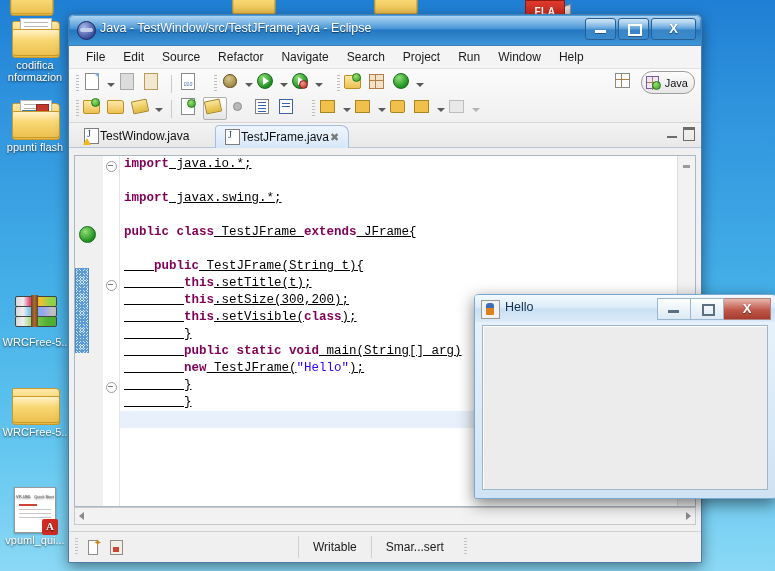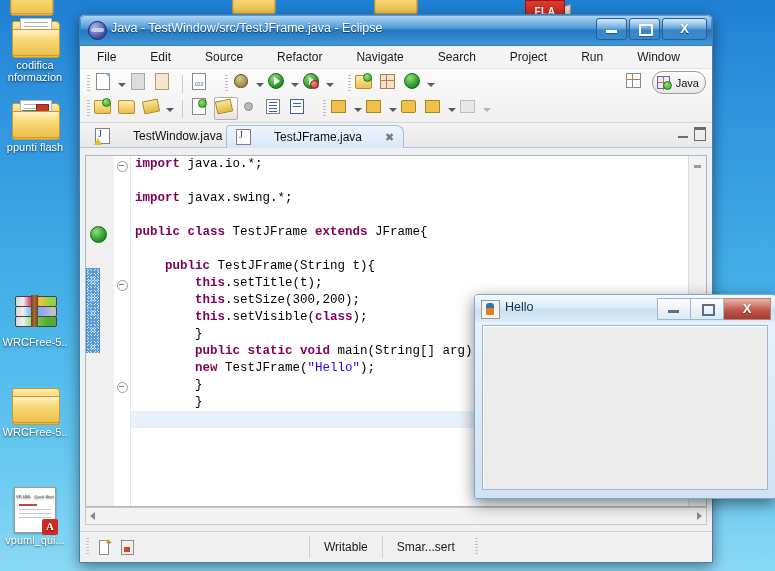--- a/index.html
+++ b/index.html
@@ -42,21 +42,21 @@
      color:#fff;font-size:11px;font-weight:bold;text-align:center;line-height:15px;font-family:"Liberation Serif",serif;}
   
   .topfolder{position:absolute;top:-22px;width:40px;height:30px;}
   .fla{position:absolute;top:0px;width:46px;height:24px;}
   .fla .body{position:absolute;left:0;top:0;width:38px;height:22px;background:linear-gradient(180deg,#e0392c,#b2221a);
      border:1px solid #8e1a14;color:#fff;font-size:10px;font-weight:bold;text-align:center;line-height:21px;letter-spacing:.5px;}
   .fla .fold{position:absolute;right:0;top:6px;width:12px;height:16px;background:linear-gradient(135deg,#f5f0ee,#c9b9b4);
      border:1px solid #9a8b86;transform:skewY(-18deg);}
 
   
-  #eclipse{position:absolute;left:79px;top:14px;width:632px;height:547px;
+  #eclipse{position:absolute;left:68px;top:14px;width:632px;height:547px;
      border:1px solid #4b7ba8;border-radius:6px 6px 0 0;
      background:#f0f0f0;box-shadow:0 4px 14px rgba(0,0,0,.45);overflow:hidden;}
   .titlebar{height:30px;position:relative;
      background:linear-gradient(180deg,#4a9fe0 0%,#2f86cf 48%,#2376bf 50%,#3f96d8 100%);
      border-bottom:1px solid #3d7fb4;border-radius:5px 5px 0 0;}
   .titlebar .glass{position:absolute;left:1px;right:1px;top:1px;height:13px;border-radius:4px 4px 0 0;
      background:linear-gradient(180deg,rgba(255,255,255,.55),rgba(255,255,255,.10));}
   .titlebar .tico{position:absolute;left:8px;top:6px;width:17px;height:17px;border-radius:50%;
      background:radial-gradient(circle at 35% 30%,#a8b8e8,#3c4fa0 70%,#23306e);border:1px solid #1d2a5e;}
   .titlebar .tico:after{content:"";position:absolute;left:2px;top:6px;width:13px;height:4px;background:#cfd8f3;border-radius:2px;opacity:.85;}
@@ -64,21 +64,21 @@
      text-shadow:0 1px 1px rgba(0,0,0,.55);white-space:nowrap;}
   .wbtns{position:absolute;right:5px;top:3px;display:flex;gap:2px;}
   .wbtn{width:29px;height:20px;border:1px solid #2a5f92;border-radius:3px;position:relative;
      background:linear-gradient(180deg,rgba(255,255,255,.55),rgba(255,255,255,.12) 48%,rgba(255,255,255,.02));}
   .wbtn.close{width:43px;}
   .wbtn .m{position:absolute;left:9px;top:11px;width:11px;height:3px;background:#fff;box-shadow:0 1px 0 rgba(0,0,0,.35);}
   .wbtn .q{position:absolute;left:9px;top:5px;width:10px;height:8px;border:2px solid #fff;box-shadow:0 1px 0 rgba(0,0,0,.3);}
   .wbtn .x{position:absolute;left:0;top:0;width:100%;height:100%;color:#fff;font-size:13px;font-weight:bold;
      text-align:center;line-height:19px;text-shadow:0 1px 1px rgba(0,0,0,.5);font-family:"Liberation Sans",sans-serif;}
 
-  .menubar{height:22px;background:#f4f4f4;border-bottom:1px solid #e2e2e2;display:flex;align-items:center;padding-left:8px;gap:16px;}
+  .menubar{height:22px;background:#f4f4f4;border-bottom:1px solid #e2e2e2;display:flex;align-items:center;padding-left:8px;gap:0px;}
   .menubar span{font-size:12px;color:#1a1a1a;padding:2px 9px;cursor:default;}
 
   .toolbar{background:linear-gradient(180deg,#fbfbfb,#f0f0f0);border-bottom:1px solid #d6d6d6;padding:2px 0 1px 0;position:relative;}
   .trow{height:25px;display:flex;align-items:center;padding-left:6px;}
   .sep{width:1px;height:18px;background:#cacaca;margin:0 6px;}
   .grip{width:3px;height:18px;margin:0 3px 0 1px;
      background:repeating-linear-gradient(180deg,#bdbdbd 0 1px,transparent 1px 3px);}
   .tbtn{width:22px;height:21px;margin:0 1px;position:relative;border-radius:2px;}
   .tbtn.sel{border:1px solid #b0b0b0;background:linear-gradient(180deg,#ffffff,#e4e4e4);}
   .arrow{width:9px;height:20px;position:relative;margin-right:2px;}
@@ -108,21 +108,21 @@
   .blueblock{position:absolute;left:2px;top:1px;width:12px;height:13px;background:#fff;border:1px solid #7f7f7f;}
   .blueblock i{display:block;height:1px;background:#3a62a8;margin:2px 2px 0 2px;}
   .grid{position:absolute;left:1px;top:1px;width:13px;height:13px;border:1px solid #b07f4a;background:#f5e0c8;}
   .grid:before{content:"";position:absolute;left:5px;top:0;width:1px;height:13px;background:#b07f4a;}
   .grid:after{content:"";position:absolute;left:0;top:5px;width:13px;height:1px;background:#b07f4a;}
   .bug{position:absolute;left:2px;top:1px;width:12px;height:12px;border-radius:50% 50% 45% 45%;
      background:radial-gradient(circle at 40% 30%,#d8c88a,#8a6f2a);border:1px solid #5e4a18;}
 
   
   .tabrow{height:24px;background:linear-gradient(180deg,#f3f3f3,#e8e8e8);position:relative;border-bottom:1px solid #b6c6d8;}
-  .tab{position:absolute;top:2px;height:22px;display:flex;align-items:center;gap:23px;padding:0 9px;font-size:12px;color:#111;}
+  .tab{position:absolute;top:2px;height:22px;display:flex;align-items:center;gap:1px;padding:0 9px;font-size:12px;color:#111;}
   .tab.inactive{left:6px;}
   .tab.active{left:146px;background:linear-gradient(180deg,#eef5fd,#d7e7f8);
      border:1px solid #a6bedb;border-bottom:none;border-radius:4px 8px 0 0;text-align:center;}
   .tabico{width:13px;height:14px;position:relative;background:#fff;border:1px solid #7f7f7f;}
   .tabico:before{content:"J";position:absolute;left:2px;top:-1px;font-size:10px;color:#2b4f9a;font-family:"Liberation Serif",serif;}
   .tabico.warn:after{content:"";position:absolute;left:-2px;bottom:-2px;width:0;height:0;
      border-left:4px solid transparent;border-right:4px solid transparent;border-bottom:7px solid #f0b71e;}
   .tabclose{font-size:11px;color:#7a7a7a;}
   .viewbtns{position:absolute;right:6px;top:4px;display:flex;gap:6px;color:#6c6c6c;font-size:10px;}
   .vb1{width:10px;height:9px;border-bottom:2px solid #6c6c6c;}
@@ -138,21 +138,21 @@
   .foldcol{position:absolute;left:28px;top:0;bottom:0;width:16px;background:#fff;border-right:1px solid #e6e6e6;}
   .foldmark{position:absolute;width:9px;height:9px;border:1px solid #9b9b9b;border-radius:50%;background:#fff;}
   .foldmark:after{content:"";position:absolute;left:1px;top:3px;width:5px;height:1px;background:#7a7a7a;}
   .codearea{position:absolute;left:45px;top:0;right:34px;bottom:0;overflow:hidden;
      font-family:"Liberation Mono","DejaVu Sans Mono",monospace;font-size:12.5px;line-height:17px;}
   .cl{white-space:pre;height:17px;padding-left:4px;}
   .cl.hl{background:#e8f1fb;}
   .kw{color:#7f0055;font-weight:bold;}
   .str{color:#2a00ff;}
   .fld2{color:#0000c0;font-style:italic;}
-  .pl{color:#000;}
+  .pl{color:#000;text-decoration:underline;}
   .vscroll{position:absolute;right:0;top:0;bottom:0;width:17px;background:#f2f2f2;border-left:1px solid #dcdcdc;}
   .vscroll .mk{position:absolute;left:5px;top:9px;width:7px;height:3px;background:#9a9a9a;}
   .hscrollwrap{position:absolute;left:5px;right:5px;bottom:37px;height:16px;background:#f2f2f2;border:1px solid #c9c9c9;}
   .hsl{position:absolute;left:4px;top:4px;border-top:4px solid transparent;border-bottom:4px solid transparent;border-right:5px solid #8a8a8a;}
   .hsr{position:absolute;right:4px;top:4px;border-top:4px solid transparent;border-bottom:4px solid transparent;border-left:5px solid #8a8a8a;}
 
   
   .statusbar{position:absolute;left:0;right:0;bottom:0;height:30px;background:#f0f0f0;border-top:1px solid #d2d2d2;
      display:flex;align-items:center;}
   .sgrip{width:3px;height:18px;margin-left:6px;margin-right:4px;

